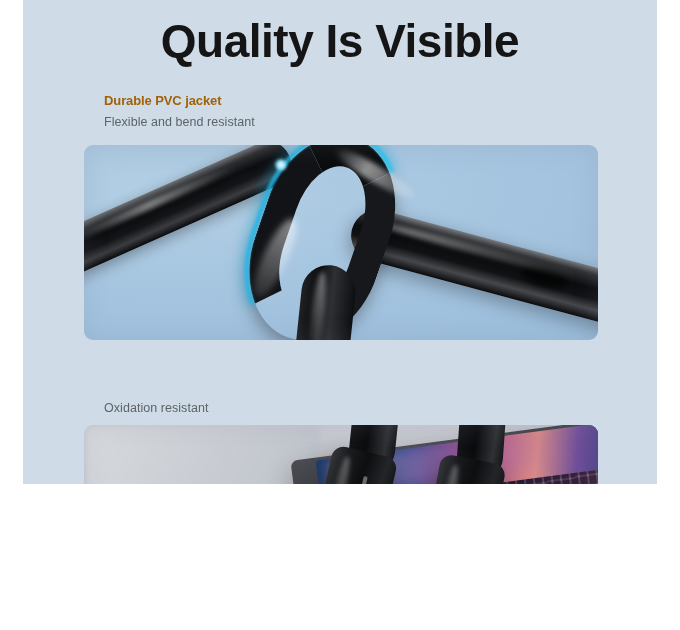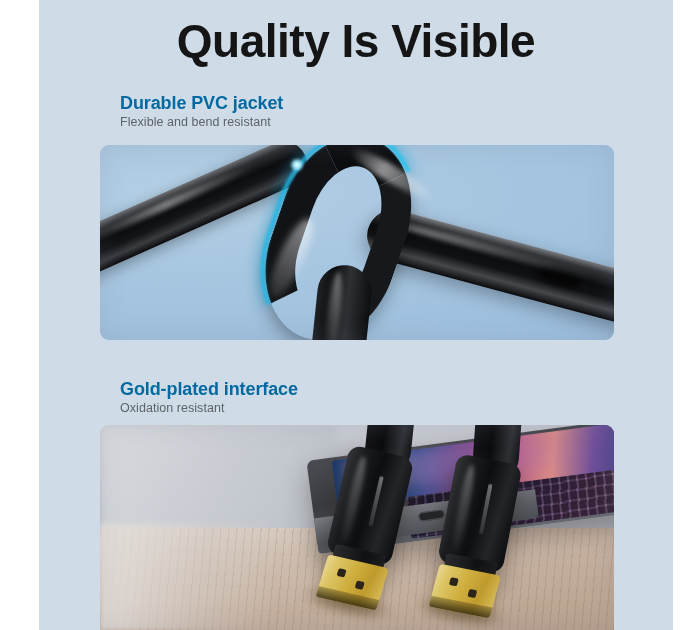--- a/index.html
+++ b/index.html
@@ -19,24 +19,23 @@
     position: relative;
     width: 680px;
     height: 630px;
     background: #ffffff;
   }
   #panel {
     position: absolute;
     left: 23px;
     top: 0;
     width: 634px;
-    height: 630px;
+    height: 484px;
     background: #cfdce7;
     overflow: hidden;
-    margin-left: 16px;
   }
 
   
   #headline {
     position: absolute;
     left: 0;
     top: 14px;
     width: 634px;
     text-align: center;
     font-size: 46px;
@@ -44,23 +43,23 @@
     letter-spacing: -0.5px;
     color: #151515;
     font-family: "Liberation Sans", sans-serif;
     white-space: nowrap;
   }
 
   
   .feature-heading {
     position: absolute;
     left: 81px;
-    font-size: 18px;
+    font-size: 13px;
     font-weight: 700;
-    color: #0369a1;
+    color: #a16207;
     letter-spacing: -0.1px;
     white-space: nowrap;
   }
   .feature-sub {
     position: absolute;
     left: 81px;
     font-size: 12.5px;
     font-weight: 400;
     color: #5d6369;
     letter-spacing: 0.05px;
@@ -515,21 +514,20 @@
         <div class="rim-spark"></div>
         <div class="gloss-a"></div>
         <div class="gloss-b"></div>
       </div>
 
       <div class="cable-leg"></div>
 
       <div class="photo-vignette"></div>
     </div>
 
-    <div id="f2-heading" class="feature-heading">Gold-plated interface</div>
     <div id="f2-sub" class="feature-sub">Oxidation resistant</div>
 
     <div id="photo-2" class="photo">
       <div class="scene">
         <div class="wall"></div>
         <div class="wall-soft"></div>
         <div class="desk-2"></div>
         <div class="desk-left-fade"></div>
 
         <div class="laptop">

